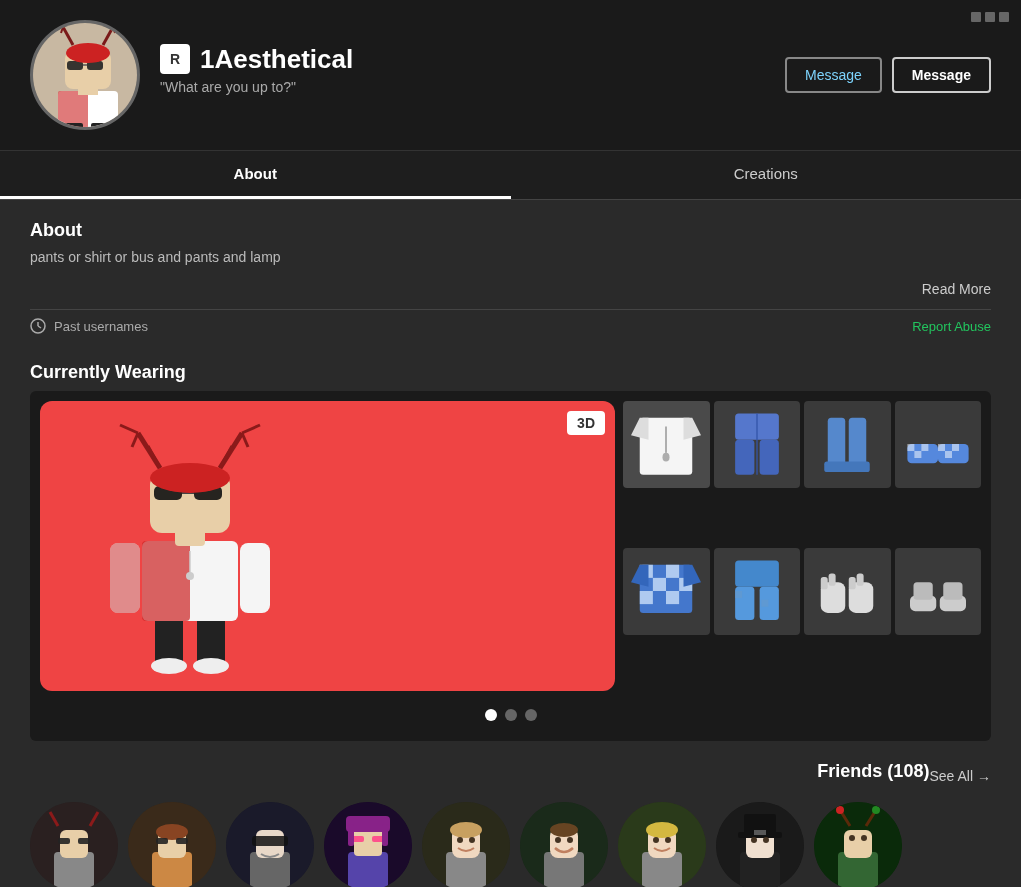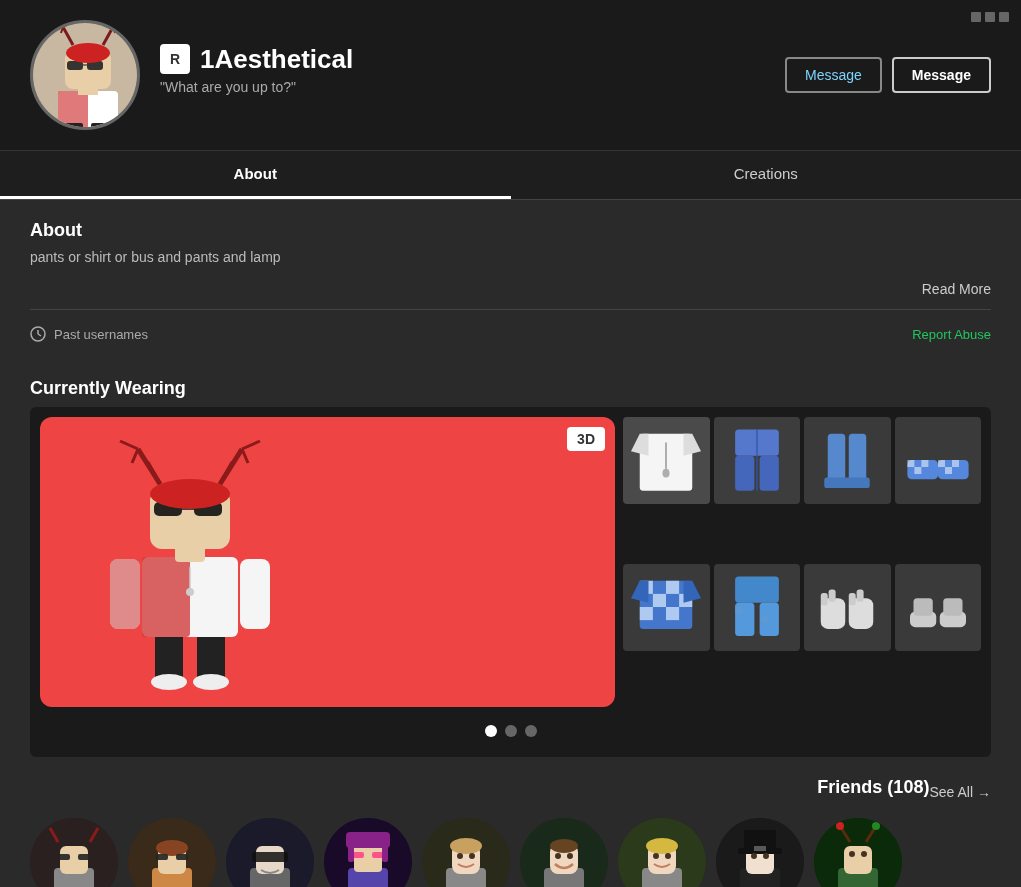--- a/index.html
+++ b/index.html
@@ -160,21 +160,21 @@
       text-align: right;
       color: #ccc;
       font-size: 14px;
       cursor: pointer;
       margin-bottom: 12px;
     }
     .meta-row {
       display: flex;
       justify-content: space-between;
       align-items: center;
-      padding: 16px 0;
+      padding: 8px 0;
       border-top: 1px solid #444;
     }
     .past-usernames {
       display: flex;
       align-items: center;
       gap: 8px;
       color: #aaa;
       font-size: 13px;
       cursor: pointer;
     }

